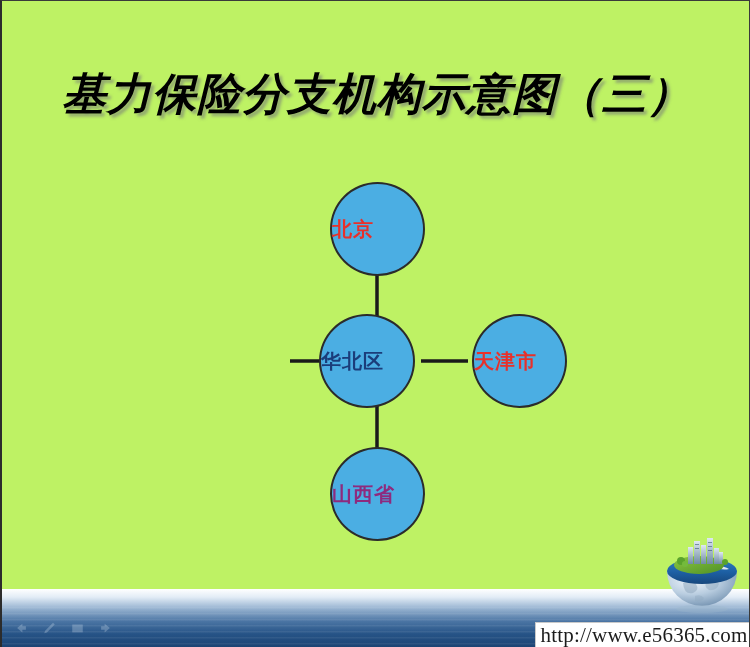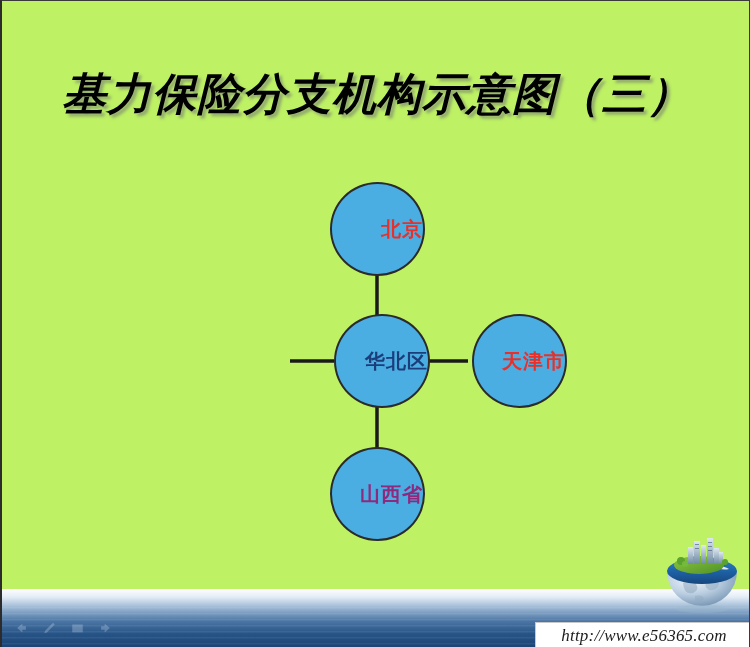--- a/index.html
+++ b/index.html
@@ -123,34 +123,34 @@
   }
 
   .node {
     position: absolute;
     border-radius: 50%;
     background: #4baee3;
     border: 2px solid #2b2b2b;
     box-sizing: border-box;
     display: flex;
     align-items: center;
-    justify-content: flex-end;
+    justify-content: flex-start;
     text-align: center;
   }
   .node .node-label {
     font-family: "Liberation Serif", "DejaVu Serif", serif;
     font-size: 20px;
     font-weight: bold;
     letter-spacing: 1px;
     line-height: 1;
     white-space: nowrap;
   }
 
   
-  .node-center { left: 332px; top: 313px;  width: 96px;  height: 94px; }
+  .node-center { left: 317px; top: 313px;  width: 96px;  height: 94px; }
   .node-top    { left: 328px; top: 181px;  width: 95px;  height: 94px; }
   .node-left   { left: 197px; top: 313px;  width: 95px;  height: 94px; }
   .node-right  { left: 470px; top: 313px;  width: 95px;  height: 94px; }
   .node-bottom { left: 328px; top: 446px;  width: 95px;  height: 94px; }
 
   
   .globe-logo {
     position: absolute;
     left: 657px;
     top: 532px;
@@ -169,24 +169,23 @@
     background: #ffffff;
     border-left: 1px solid #c9c9c9;
     border-top: 1px solid #c9c9c9;
     box-sizing: border-box;
     display: flex;
     align-items: center;
     justify-content: center;
   }
   .url-bar .url-text {
     font-family: "Liberation Serif", "DejaVu Serif", serif;
-    font-size: 17px;
+    font-size: 21px;
     color: #1c1c1c;
     letter-spacing: .2px;
-    font-style: italic;
   }
 </style>
 </head>
 <body>
 
 <div id="slide">
 
   <div class="sky-band"></div>
 
   <div class="title">基力保险分支机构示意图（三）</div>

